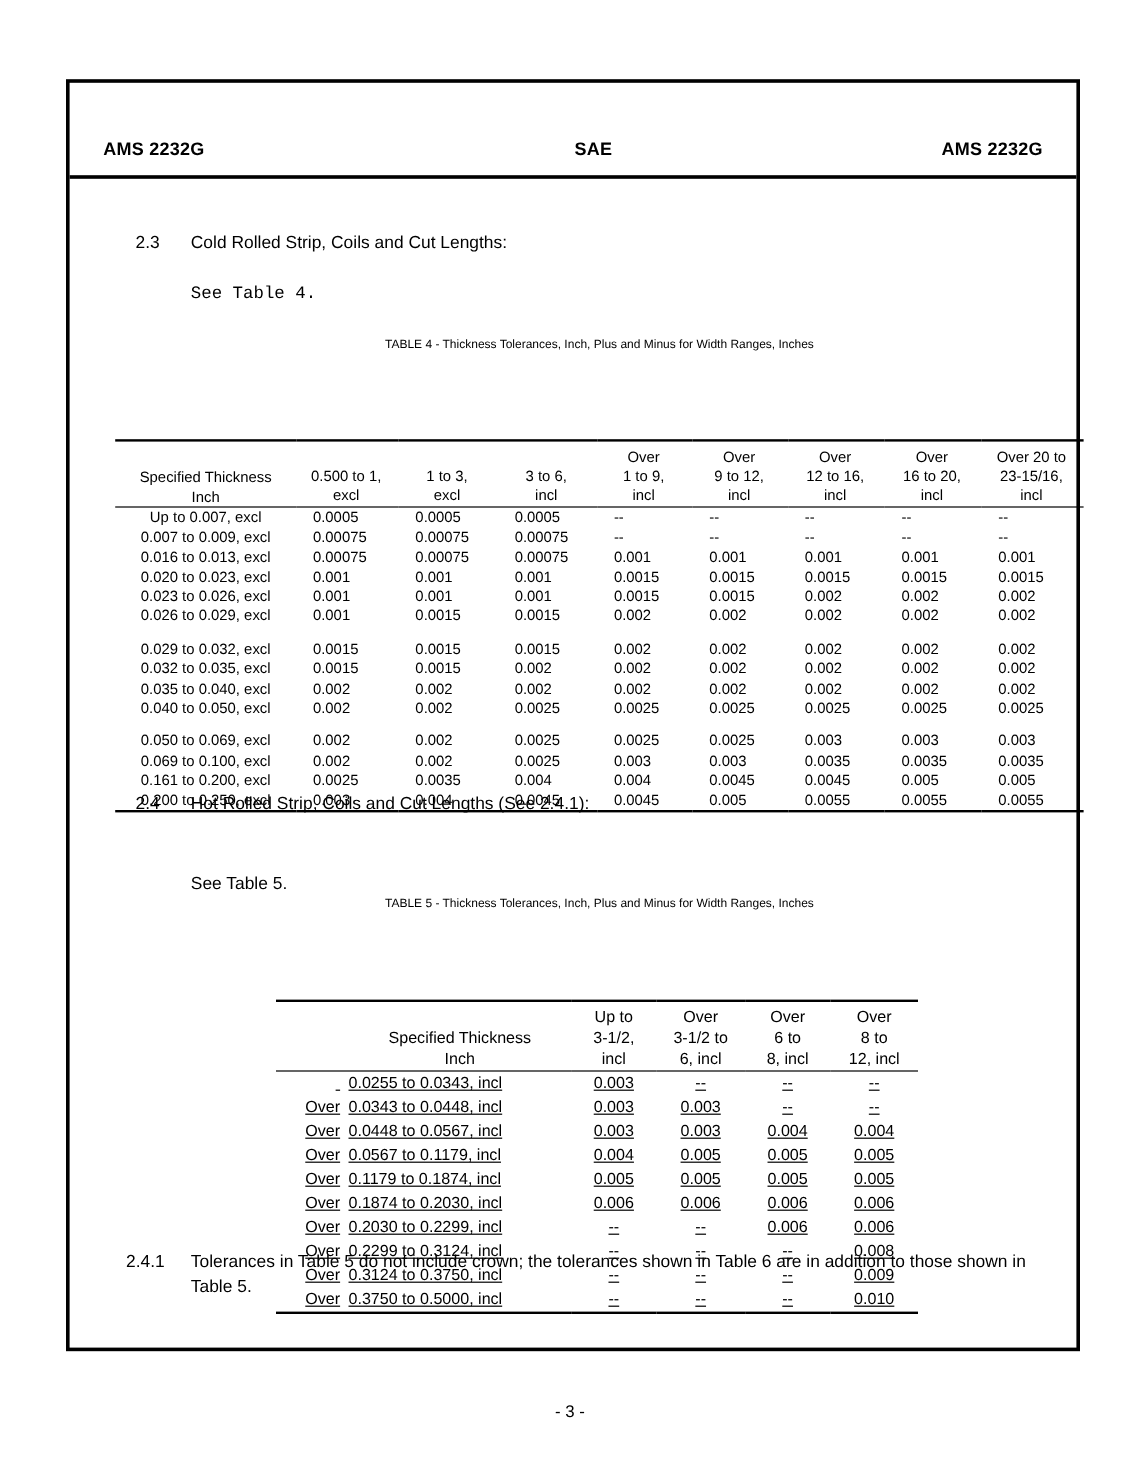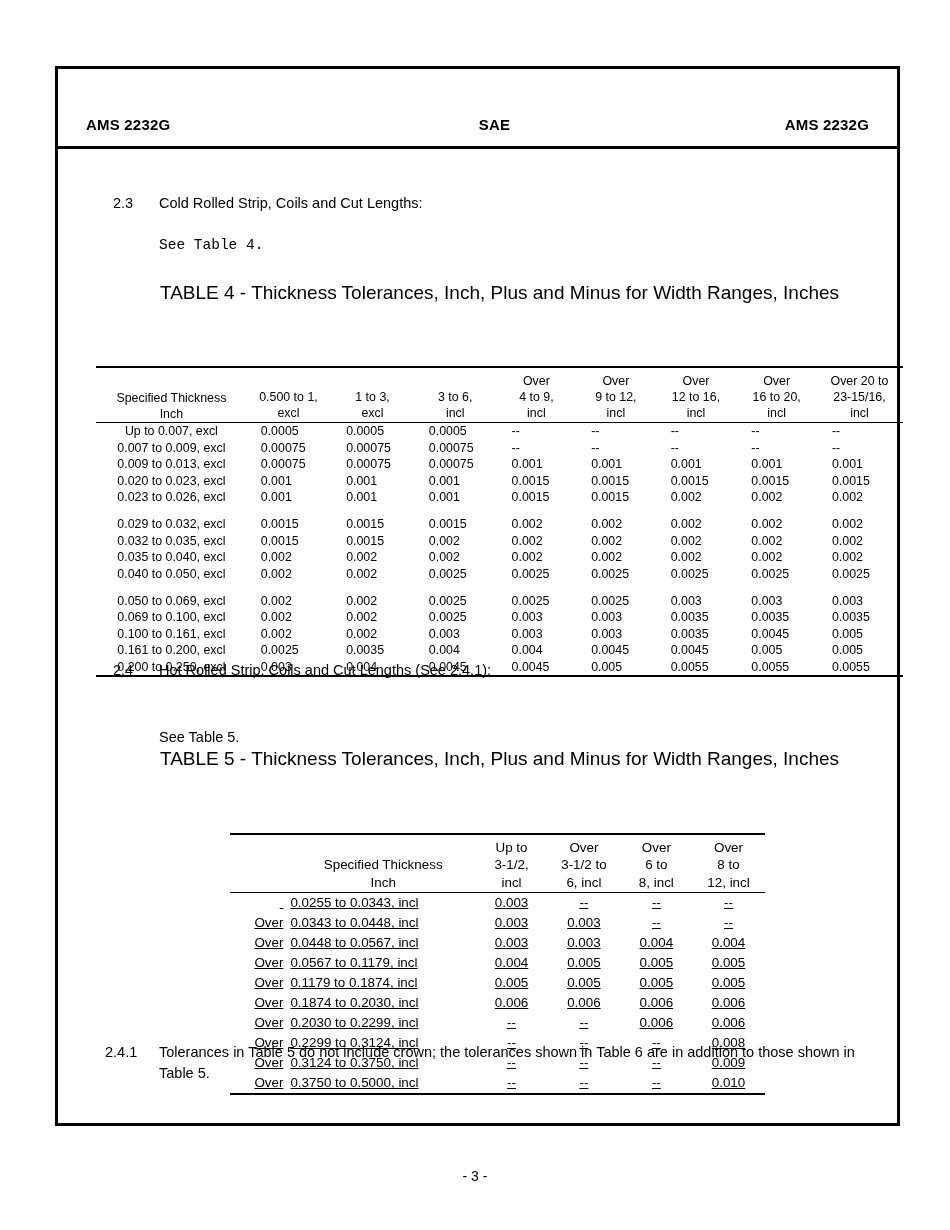--- a/index.html
+++ b/index.html
@@ -66,21 +66,21 @@
     margin-left: 46px;
   }
   .plain {
     position: absolute;
     font-size: 14.5px;
   }
 
   
   .tbl-title {
     position: absolute;
-    font-size: 19px;
+    font-size: 10px;
     text-align: center;
   }
   table.doc {
     position: absolute;
     border-collapse: collapse;
     font-size: 12.4px;
   }
   table.doc td, table.doc th {
     padding: 0;
     font-weight: normal;
@@ -184,21 +184,21 @@
             <span class="l2">1 to 3,</span>
             <span class="l3">excl</span>
           </td>
           <td class="c-val hcell pad-top">
             <span class="l1">&nbsp;</span>
             <span class="l2">3 to 6,</span>
             <span class="l3">incl</span>
           </td>
           <td class="c-val hcell pad-top">
             <span class="l1">Over</span>
-            <span class="l2">4 to 9,</span>
+            <span class="l2">1 to 9,</span>
             <span class="l3">incl</span>
           </td>
           <td class="c-val hcell pad-top">
             <span class="l1">Over</span>
             <span class="l2">9 to 12,</span>
             <span class="l3">incl</span>
           </td>
           <td class="c-val hcell pad-top">
             <span class="l1">Over</span>
             <span class="l2">12 to 16,</span>
@@ -233,21 +233,21 @@
             <td class="c-val">0.00075</td>
             <td class="c-val">0.00075</td>
             <td class="c-val">0.00075</td>
             <td class="c-val">--</td>
             <td class="c-val">--</td>
             <td class="c-val">--</td>
             <td class="c-val">--</td>
             <td class="c-val">--</td>
           </tr>
           <tr>
-            <td class="c-spec">0.009 to 0.013, excl</td>
+            <td class="c-spec">0.016 to 0.013, excl</td>
             <td class="c-val">0.00075</td>
             <td class="c-val">0.00075</td>
             <td class="c-val">0.00075</td>
             <td class="c-val">0.001</td>
             <td class="c-val">0.001</td>
             <td class="c-val">0.001</td>
             <td class="c-val">0.001</td>
             <td class="c-val">0.001</td>
           </tr>
           <tr>
@@ -265,20 +265,31 @@
             <td class="c-spec">0.023 to 0.026, excl</td>
             <td class="c-val">0.001</td>
             <td class="c-val">0.001</td>
             <td class="c-val">0.001</td>
             <td class="c-val">0.0015</td>
             <td class="c-val">0.0015</td>
             <td class="c-val">0.002</td>
             <td class="c-val">0.002</td>
             <td class="c-val">0.002</td>
           </tr>
+          <tr>
+            <td class="c-spec">0.026 to 0.029, excl</td>
+            <td class="c-val">0.001</td>
+            <td class="c-val">0.0015</td>
+            <td class="c-val">0.0015</td>
+            <td class="c-val">0.002</td>
+            <td class="c-val">0.002</td>
+            <td class="c-val">0.002</td>
+            <td class="c-val">0.002</td>
+            <td class="c-val">0.002</td>
+          </tr>
           <tr class="spacer">
             <td class="c-spec">&nbsp;</td>
             <td class="c-val">&nbsp;</td>
             <td class="c-val">&nbsp;</td>
             <td class="c-val">&nbsp;</td>
             <td class="c-val">&nbsp;</td>
             <td class="c-val">&nbsp;</td>
             <td class="c-val">&nbsp;</td>
             <td class="c-val">&nbsp;</td>
             <td class="c-val">&nbsp;</td>
@@ -352,31 +363,20 @@
           <tr>
             <td class="c-spec">0.069 to 0.100, excl</td>
             <td class="c-val">0.002</td>
             <td class="c-val">0.002</td>
             <td class="c-val">0.0025</td>
             <td class="c-val">0.003</td>
             <td class="c-val">0.003</td>
             <td class="c-val">0.0035</td>
             <td class="c-val">0.0035</td>
             <td class="c-val">0.0035</td>
-          </tr>
-          <tr>
-            <td class="c-spec">0.100 to 0.161, excl</td>
-            <td class="c-val">0.002</td>
-            <td class="c-val">0.002</td>
-            <td class="c-val">0.003</td>
-            <td class="c-val">0.003</td>
-            <td class="c-val">0.003</td>
-            <td class="c-val">0.0035</td>
-            <td class="c-val">0.0045</td>
-            <td class="c-val">0.005</td>
           </tr>
           <tr>
             <td class="c-spec">0.161 to 0.200, excl</td>
             <td class="c-val">0.0025</td>
             <td class="c-val">0.0035</td>
             <td class="c-val">0.004</td>
             <td class="c-val">0.004</td>
             <td class="c-val">0.0045</td>
             <td class="c-val">0.0045</td>
             <td class="c-val">0.005</td>

